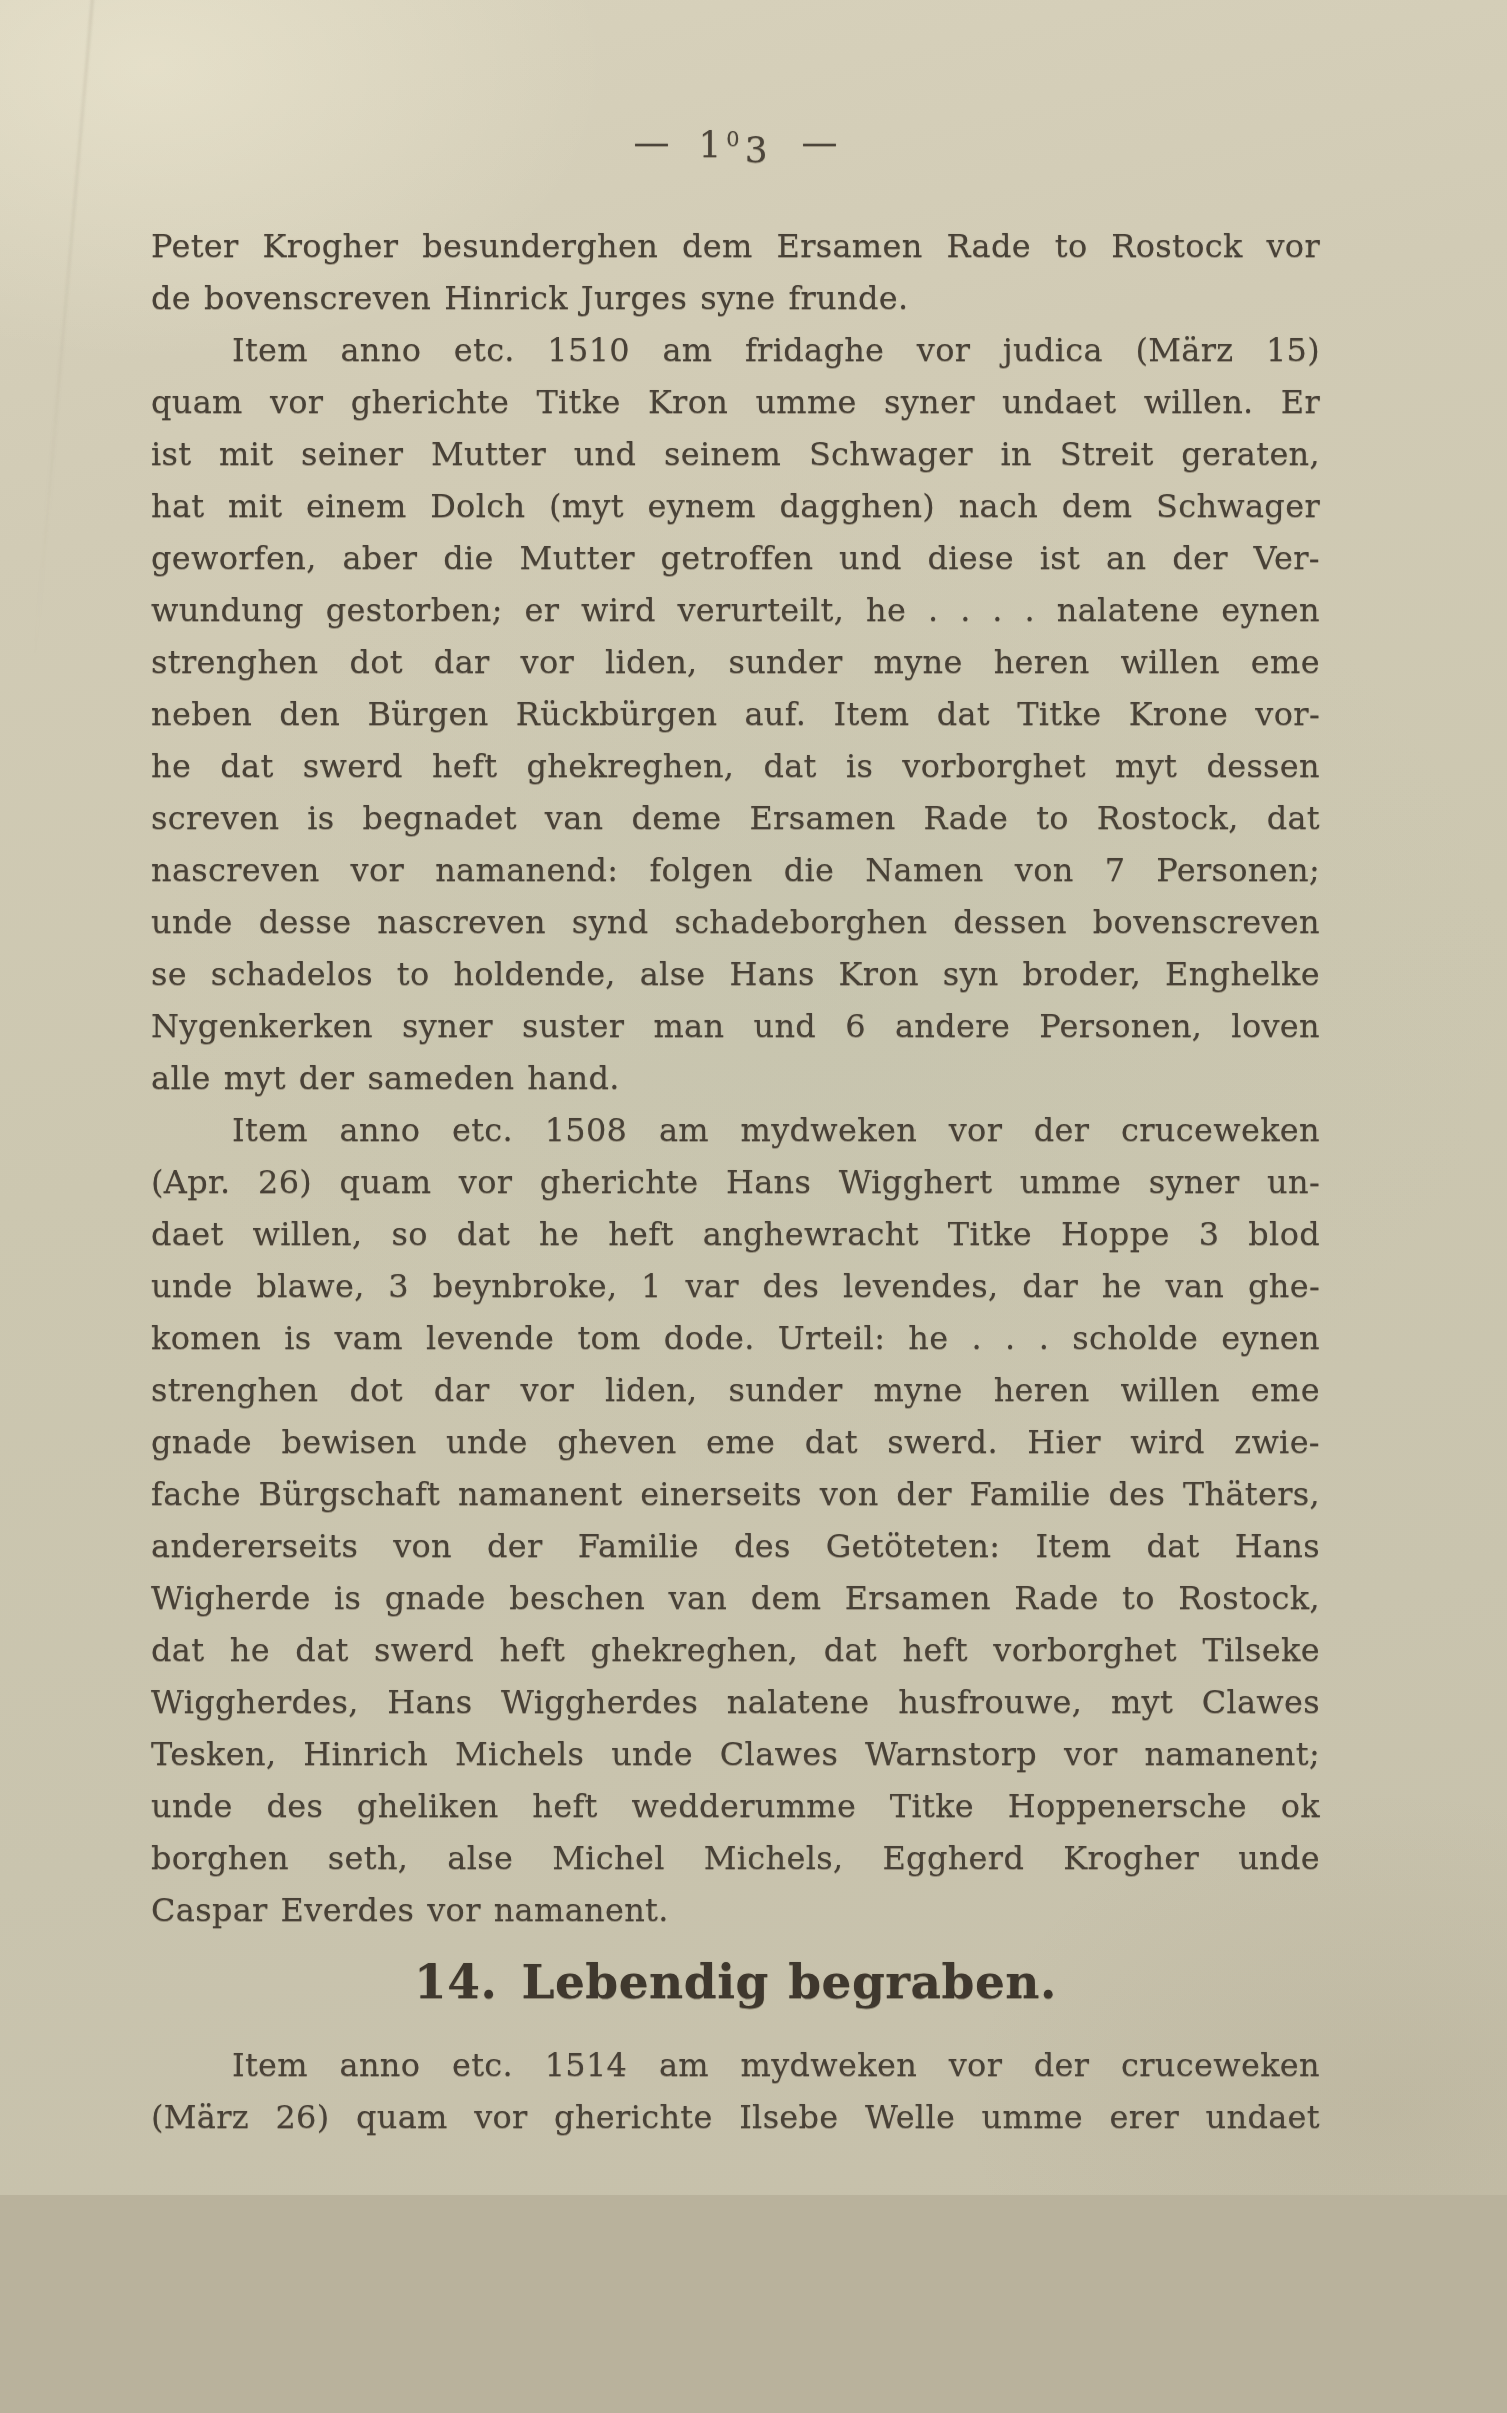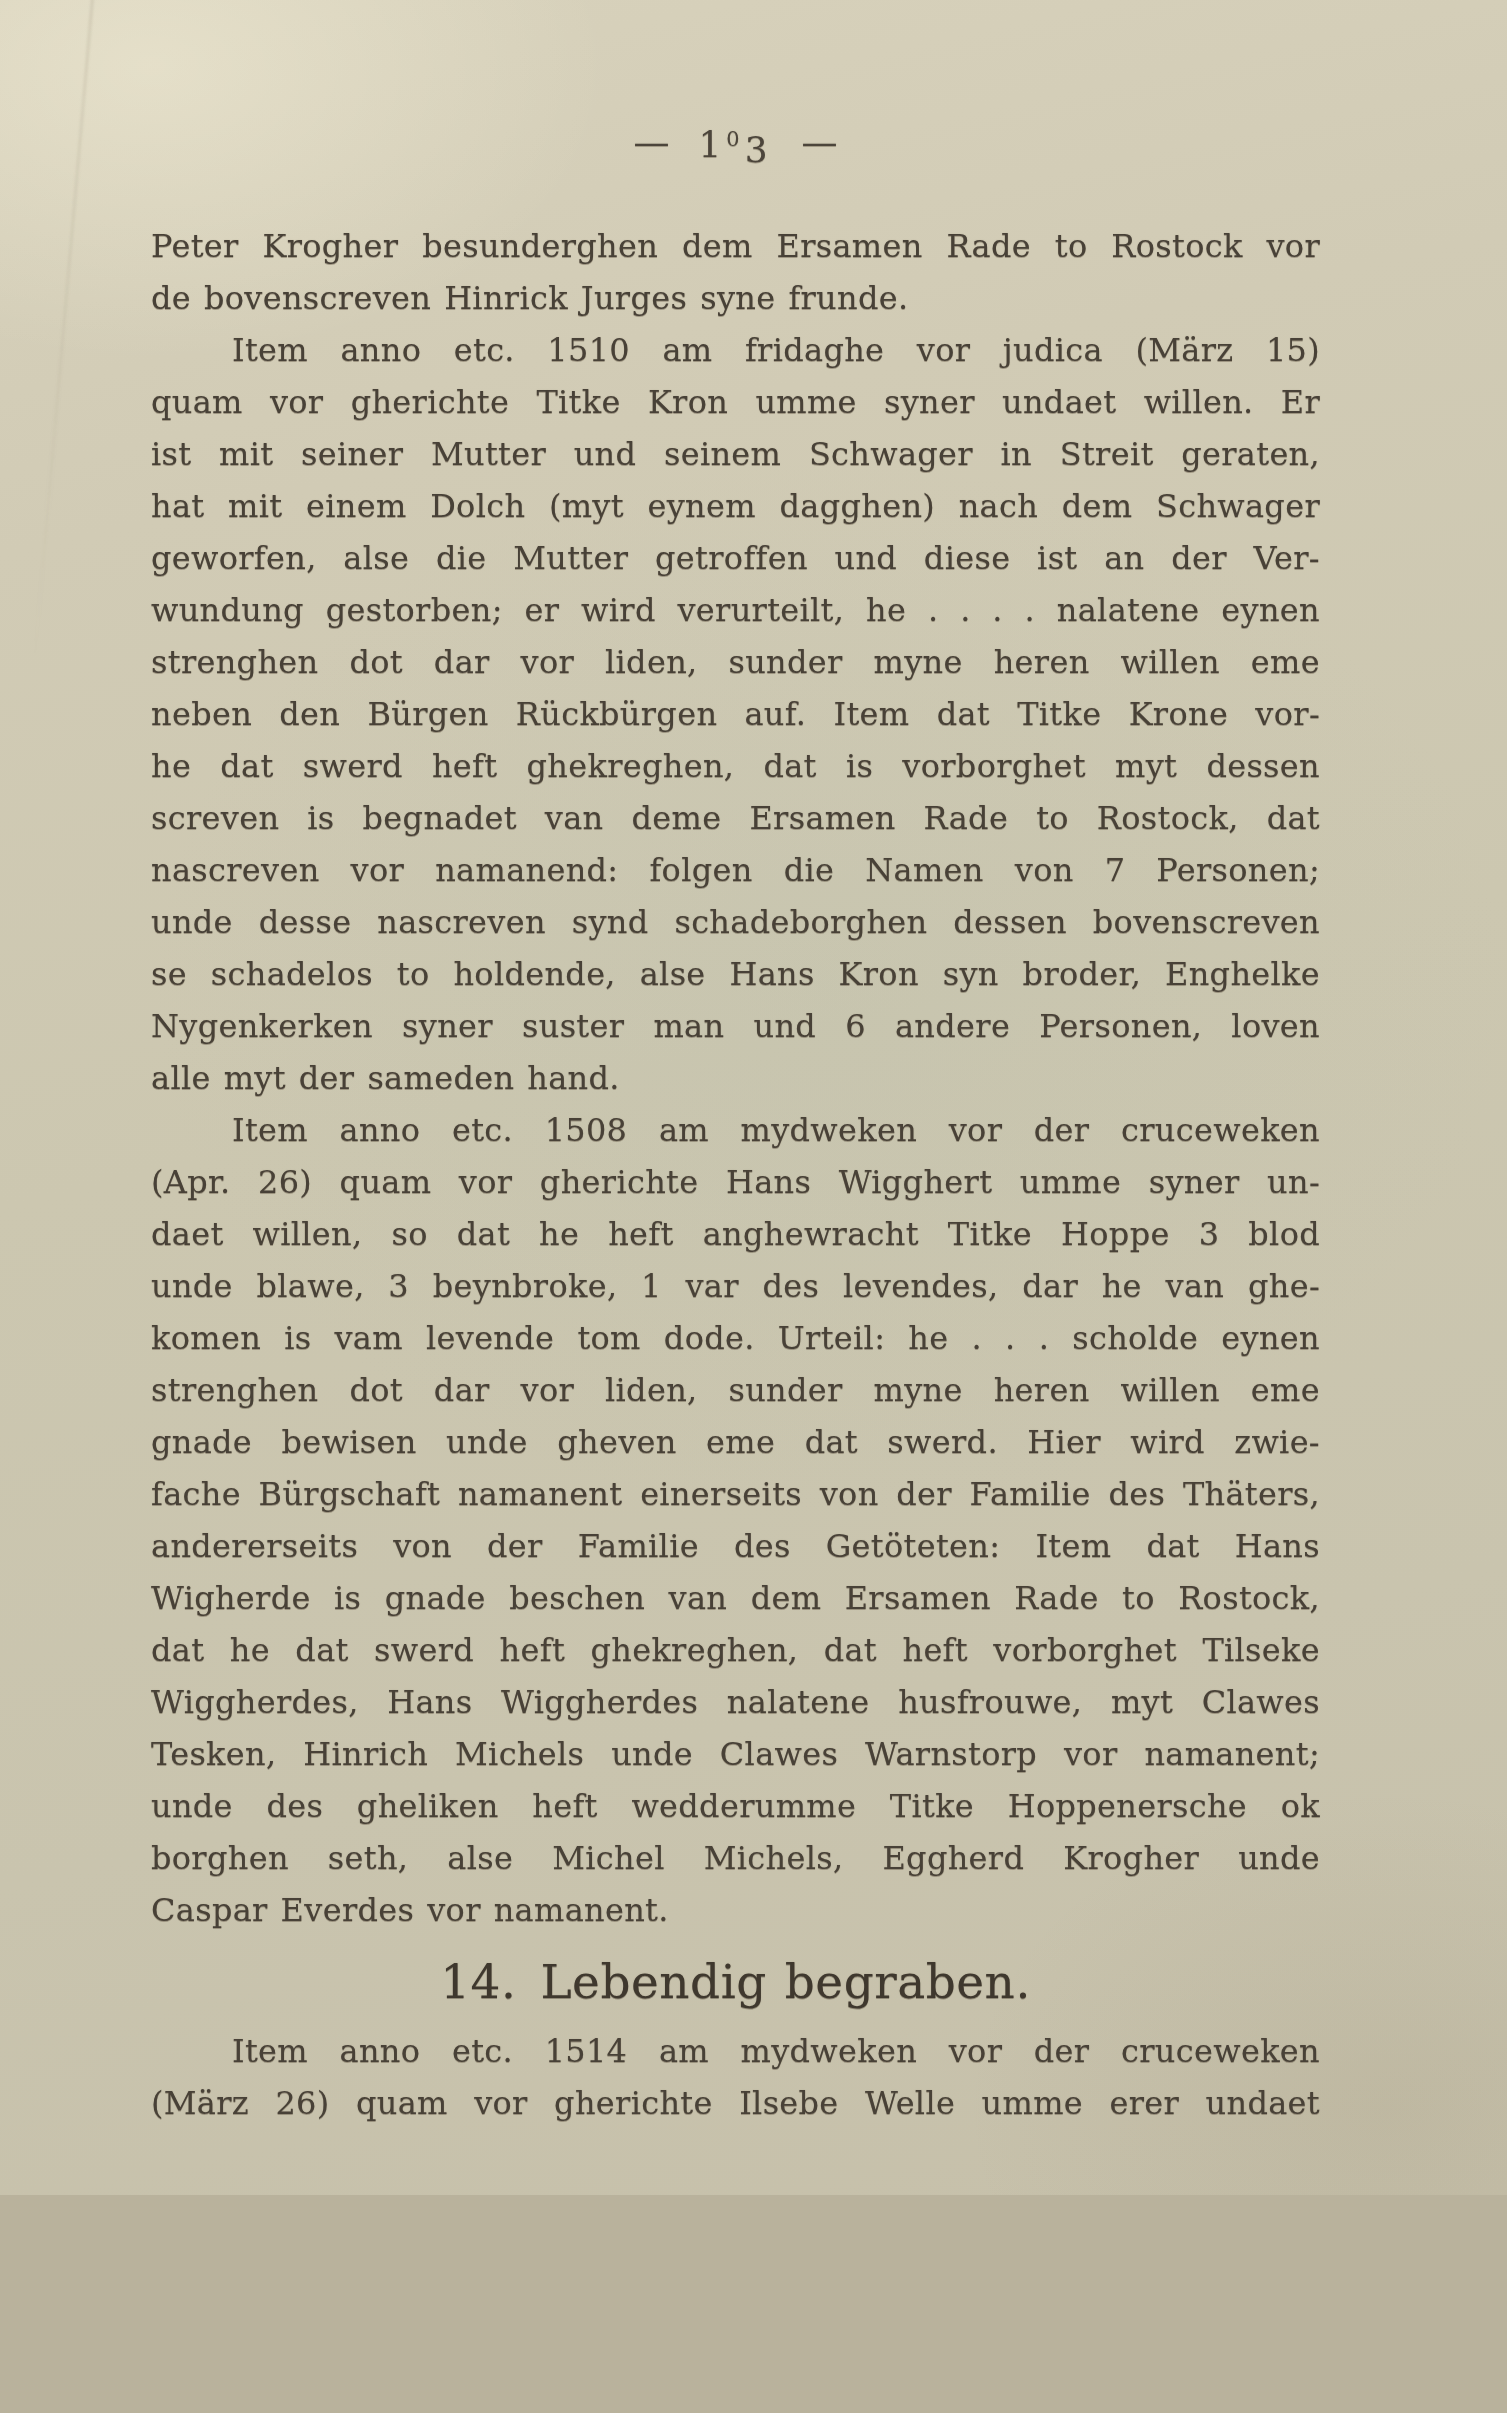--- a/index.html
+++ b/index.html
@@ -81,25 +81,25 @@
   .line.indent {
     text-indent: 81px;
   }
   .line.para-end {
     text-align-last: left;
   }
   .heading {
     height: 66px;
     line-height: 66px;
     margin-top: 13px;
-    margin-bottom: 10px;
+    margin-bottom: 24px;
     text-align: right;
     text-align-last: center;
     font-size: 47px;
-    font-weight: normal;
+    font-weight: bold;
     letter-spacing: 0.5px;
     color: #3f382e;
     text-shadow: 0 0.5px 0.5px rgba(70, 60, 44, 0.4), 0 0 1.5px rgba(70, 60, 44, 0.18);
     white-space: nowrap;
   }
   .heading .hnum {
     margin-right: 24px;
   }
 </style>
 </head>
@@ -112,21 +112,21 @@
     <span class="dash">—</span><span class="pnum"><span class="d-one">1</span><span class="d-zero">0</span><span class="d-three">3</span></span><span class="dash">—</span>
   </div>
 
   <div class="text-block">
       <div class="line">Peter Krogher besunderghen dem Ersamen Rade to Rostock vor</div>
       <div class="line para-end">de bovenscreven Hinrick Jurges syne frunde.</div>
       <div class="line indent">Item anno etc. 1510 am fridaghe vor judica (März 15)</div>
       <div class="line">quam vor gherichte Titke Kron umme syner undaet willen. Er</div>
       <div class="line">ist mit seiner Mutter und seinem Schwager in Streit geraten,</div>
       <div class="line">hat mit einem Dolch (myt eynem dagghen) nach dem Schwager</div>
-      <div class="line">geworfen, alse die Mutter getroffen und diese ist an der Ver-</div>
+      <div class="line">geworfen, aber die Mutter getroffen und diese ist an der Ver-</div>
       <div class="line">wundung gestorben; er wird verurteilt, he . . . . nalatene eynen</div>
       <div class="line">strenghen dot dar vor liden, sunder myne heren willen eme</div>
       <div class="line">neben den Bürgen Rückbürgen auf. Item dat Titke Krone vor-</div>
       <div class="line">he dat swerd heft ghekreghen, dat is vorborghet myt dessen</div>
       <div class="line">screven is begnadet van deme Ersamen Rade to Rostock, dat</div>
       <div class="line">nascreven vor namanend: folgen die Namen von 7 Personen;</div>
       <div class="line">unde desse nascreven synd schadeborghen dessen bovenscreven</div>
       <div class="line">se schadelos to holdende, alse Hans Kron syn broder, Enghelke</div>
       <div class="line">Nygenkerken syner suster man und 6 andere Personen, loven</div>
       <div class="line para-end">alle myt der sameden hand.</div>

